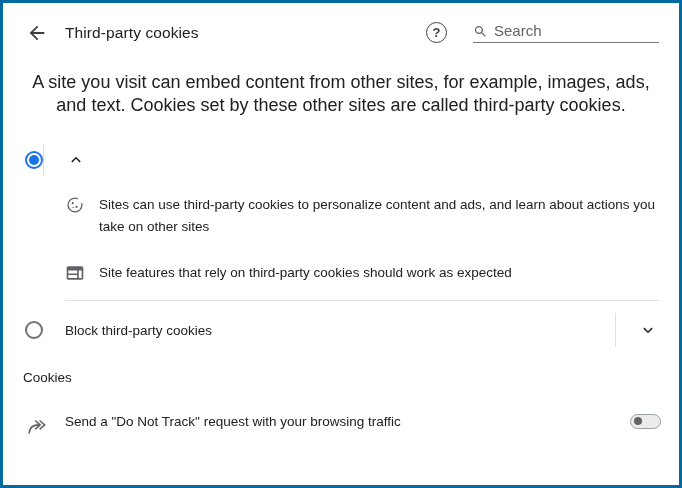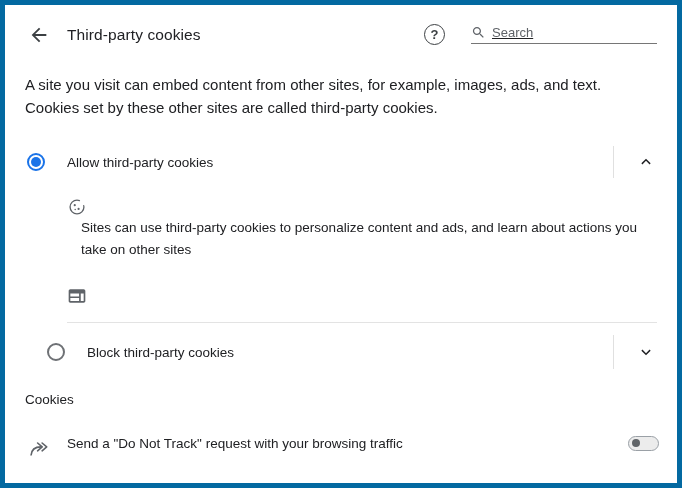--- a/index.html
+++ b/index.html
@@ -1,20 +1,20 @@
 <!DOCTYPE html>
 <html><head>
 <meta charset="utf-8">
 <style>
   * { margin: 0; padding: 0; box-sizing: border-box; }
   html,body { background: #fff; }
   .page {
     position: relative;
     width: 682px; height: 488px;
-    border: 5px solid #0369a1;
+    border: 3px solid #0369a1;
     background: #fff;
     font-family: "Liberation Sans", sans-serif;
     color: #202124;
     overflow: hidden;
   }
   
   .header {
     display: flex; align-items: center;
     padding: 13px 20px 0 22px;
     height: 46px;
@@ -26,27 +26,27 @@
   .help-btn {
     width: 21px; height: 21px; border: 1.8px solid #3c4043; border-radius: 50%;
     color: #3c4043; font-size: 13px; font-weight: 700; line-height: 1;
     margin-right: 26px;
   }
   .search-wrap { display: flex; align-items: flex-end; border-bottom: 1px solid #767676; padding-bottom: 3px; width: 186px; }
   .search-wrap svg { flex: none; margin-right: 6px; color: #5f6368; }
   .search-input {
     border: none; outline: none; background: transparent;
     font-family: "Liberation Sans", sans-serif;
-    font-size: 13px; color: #202124; width: 100%; text-decoration: underline;
+    font-size: 15px; color: #202124; width: 100%;
   }
   .search-input::placeholder { color: #5f6368; }
   
   .description {
     margin: 22px 20px 0 20px;
-    font-size: 15px; line-height: 23px; color: #202124;
+    font-size: 18px; line-height: 23px; color: #202124; text-align: center;
   }
   
   .option-row {
     display: flex; align-items: center;
     margin-top: 25px; height: 36px;
     padding-left: 22px;
     cursor: pointer;
   }
   .radio { width: 18px; height: 18px; border-radius: 50%; flex: none; position: relative; }
   .radio.selected { border: 2px solid #1a73e8; }
@@ -54,28 +54,28 @@
     content: ""; position: absolute; left: 2px; top: 2px;
     width: 10px; height: 10px; border-radius: 50%; background: #1a73e8;
   }
   .radio.unselected { border: 2px solid #6e7175; }
   .option-label { margin-left: 22px; font-size: 13.5px; color: #202124; flex: 1; }
   .row-sep { width: 1px; height: 32px; background: #e0e0e0; flex: none; }
   .expand-btn { width: 63px; height: 36px; color: #202124; }
   
   .details { padding-left: 62px; padding-right: 20px; }
   .detail-item { display: flex; align-items: flex-start; }
-  .detail-item.d1 { margin-top: 16px; flex-direction: column; }
+  .detail-item.d1 { margin-top: 16px; }
   .detail-item.d2 { margin-top: 24px; }
   .detail-item.d3 { margin-top: 26px; }
   .detail-icon { width: 20px; height: 20px; flex: none; color: #5f6368; margin-top: 1px; }
   .detail-text { margin-left: 14px; font-size: 13.5px; line-height: 22px; color: #202124; max-width: 566px; }
   
   .divider { border-top: 1px solid #e3e3e3; margin: 16px 20px 0 62px; }
-  .block-row { margin-top: 6px; height: 46px; margin-left: 20px; }
+  .block-row { margin-top: 6px; height: 46px; }
   .block-row .row-sep { height: 34px; }
   
   .advanced-heading { margin: 17px 20px 0 20px; font-size: 13.5px; color: #202124; }
   .dnt-row { display: flex; align-items: center; margin-top: 19px; padding: 0 18px 0 22px; }
   .dnt-icon { width: 24px; height: 24px; flex: none; color: #5f6368; margin-top: 10px; align-self: flex-start; }
   .dnt-text { margin-left: 16px; flex: 1; }
   .dnt-title { font-size: 13.5px; line-height: 19px; color: #202124; }
   .dnt-subtitle { font-size: 13px; line-height: 18px; color: #5f6368; margin-top: 1px; }
   .toggle {
     width: 31px; height: 15px; border-radius: 8px;
@@ -108,21 +108,20 @@
           <path d="M15.5 14h-.79l-.28-.27C15.41 12.59 16 11.11 16 9.5 16 5.91 13.09 3 9.5 3S3 5.91 3 9.5 5.91 16 9.5 16c1.61 0 3.09-.59 4.23-1.57l.27.28v.79l5 4.99L20.49 19l-4.99-5zm-6 0C7.01 14 5 11.99 5 9.5S7.01 5 9.5 5 14 7.01 14 9.5 11.99 14 9.5 14z"></path>
         </svg>
       <input class="search-input" type="text" placeholder="Search" style="">
     </div>
   </div>
 
   <p class="description">A site you visit can embed content from other sites, for example, images, ads, and text. Cookies set by these other sites are called third-party cookies.</p>
 
   <div class="option-row">
     <span class="radio selected"></span>
-    <span class="option-label">Allow third-party cookies</span>
     <span class="row-sep"></span>
     <button class="icon-btn expand-btn">
       <svg width="18" height="18" viewBox="0 0 24 24" fill="none" stroke="currentColor" stroke-width="1.9">
           <path d="M6.5 14.5 12 9l5.5 5.5"></path>
         </svg>
     </button>
   </div>
 
   <div class="details">
     <div class="detail-item d1">
@@ -132,20 +131,21 @@
         <circle cx="9.3" cy="9.8" r="1.3" fill="currentColor"></circle>
         <circle cx="13.9" cy="14.3" r="1.3" fill="currentColor"></circle>
         <circle cx="9.8" cy="14.9" r="0.9" fill="currentColor"></circle>
       </svg>
       <div class="detail-text">Sites can use third-party cookies to personalize content and ads, and learn about actions you take on other sites</div>
     </div>
     <div class="detail-item d2">
       <svg class="detail-icon" viewBox="0 0 24 24" fill="currentColor">
         <path d="M20 4H4c-1.1 0-2 .9-2 2v12c0 1.1.9 2 2 2h16c1.1 0 2-.9 2-2V6c0-1.1-.9-2-2-2zM4 9h10.5v3.5H4V9zm0 5.5h10.5V18H4v-5.5zM20 18h-3.5V9H20v9z"></path>
       </svg>
+      <div class="detail-text">Site features that rely on third-party cookies should work as expected</div>
     </div>
   </div>
 
   <div class="divider"></div>
 
   <div class="option-row block-row">
     <span class="radio unselected"></span>
     <span class="option-label">Block third-party cookies</span>
     <span class="row-sep"></span>
     <button class="icon-btn expand-btn">

